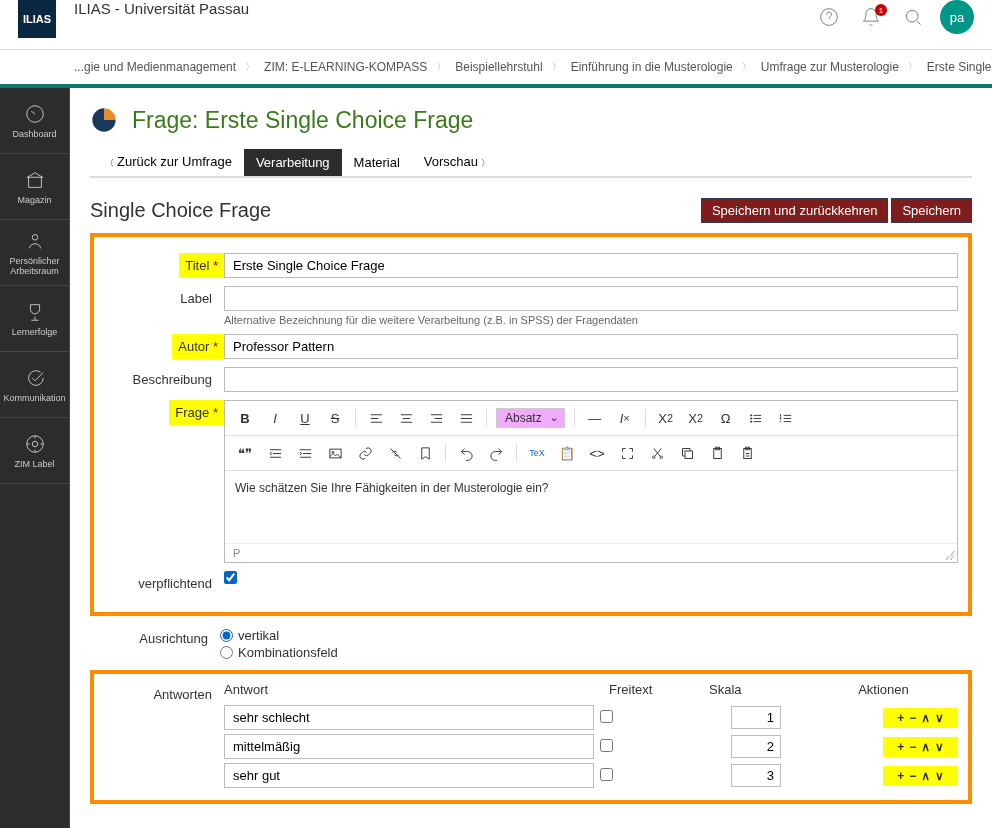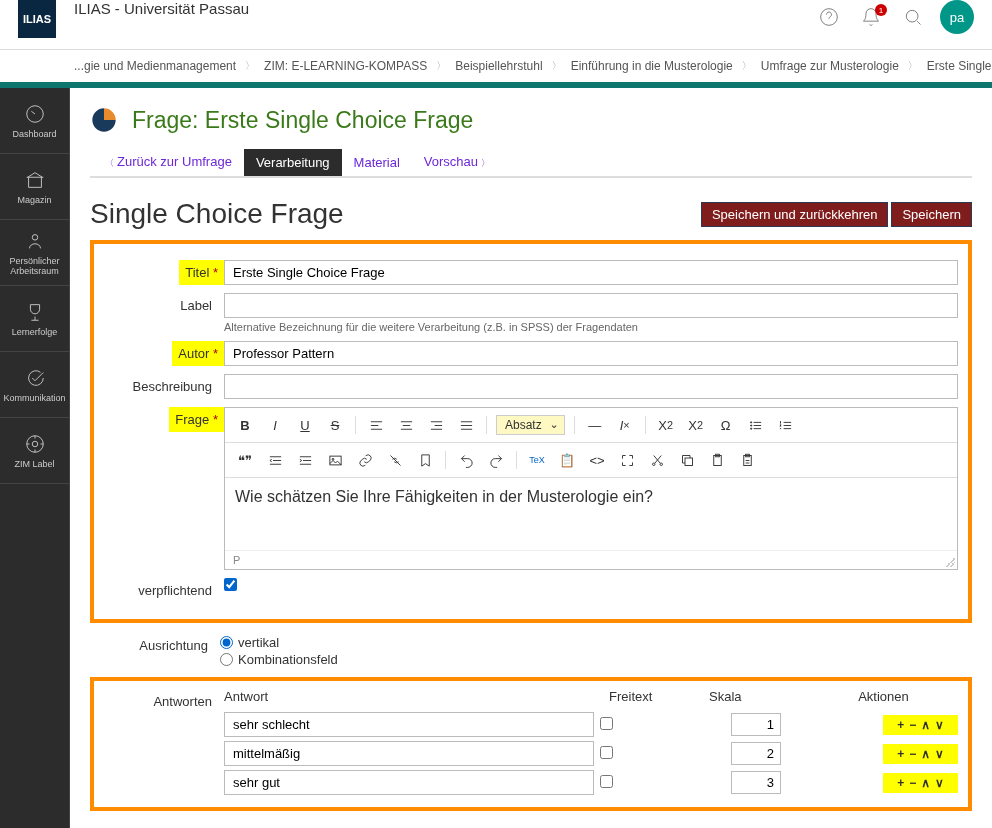--- a/index.html
+++ b/index.html
@@ -7,62 +7,62 @@
 
 .topbar { height: 50px; display: flex; align-items: flex-start; padding: 0 18px; border-bottom: 1px solid #ddd; }
 .logo-box { width: 38px; height: 38px; background: #0a2742; color: #fff; display: flex; align-items: center; justify-content: center; font-size: 11px; font-weight: bold; }
 .site-title { margin-left: 18px; font-size: 15px; color: #333; }
 .topbar-spacer { flex: 1; }
 .top-icon { width: 34px; height: 34px; display: flex; align-items: center; justify-content: center; color: #666; position: relative; margin: 0 4px; }
 .top-icon svg { width: 20px; height: 20px; stroke: currentColor; fill: none; }
 .badge { position: absolute; top: 4px; right: 1px; background: #c00; color: #fff; border-radius: 50%; width: 12px; height: 12px; font-size: 8px; display: flex; align-items: center; justify-content: center; }
 .avatar { width: 34px; height: 34px; border-radius: 50%; background: #009688; color: #fff; display: flex; align-items: center; justify-content: center; font-size: 13px; margin-left: 6px; }
 
-.breadcrumb-bar { height: 38px; display: flex; align-items: center; padding: 0 18px 0 74px; border-bottom: 6px solid #0f766e; font-size: 12px; color: #555; overflow: hidden; white-space: nowrap; }
+.breadcrumb-bar { height: 38px; display: flex; align-items: center; padding: 0 18px 0 74px; border-bottom: 4px solid #0f766e; font-size: 12px; color: #555; overflow: hidden; white-space: nowrap; }
 .breadcrumb-bar .crumb { color: #555; }
 .breadcrumb-bar .sep { margin: 0 9px; color: #999; font-size: 10px; }
 
 .layout { display: flex; }
 .sidebar { width: 70px; background: #2c2c2c; color: #ccc; min-height: 740px; border-right: 1px solid #444; }
 .side-item { height: 66px; display: flex; flex-direction: column; align-items: center; justify-content: center; border-bottom: 1px solid #444; font-size: 9px; text-align: center; padding: 0 2px; }
 .side-item svg { width: 22px; height: 22px; stroke: #ccc; fill: none; margin-bottom: 4px; }
 
 .main { flex: 1; padding: 18px 20px; }
 .page-header { display: flex; align-items: center; gap: 14px; margin-bottom: 14px; }
 .page-icon { width: 28px; height: 28px; }
 .page-title { font-size: 23px; font-weight: 300; color: #3b7a1a; }
 
 .tabs { display: flex; align-items: center; border-bottom: 2px solid #ddd; margin-bottom: 20px; }
-.tab-link { padding: 6px 12px; font-size: 13px; color: #6d28d9; }
+.tab-link { padding: 6px 12px; font-size: 13px; color: #000000; }
 .tab-link.active { background: #2c2c2c; color: #fff; }
 .tab-link .caret { font-size: 9px; margin: 0 3px; }
 
 .section-head { display: flex; align-items: center; margin-bottom: 10px; }
-.section-title { font-size: 28px; font-weight: 300; flex: 1; }
+.section-title { font-size: 20px; font-weight: 300; flex: 1; }
 .btn { background: #7f1d1d; color: #fff; border: 1px solid #2a3a52; padding: 4px 10px; font-size: 13px; margin-left: 3px; cursor: pointer; }
 
 .form-area { border: 4px solid #ff8c00; padding: 8px 10px; margin-bottom: 10px; }
 .form-row { display: flex; align-items: flex-start; margin: 8px 0; justify-content: space-between; }
 .form-label { width: 120px; text-align: right; padding: 5px 12px 5px 0; font-size: 13px; }
 .form-label.highlight { background: #ffff00; padding: 5px 6px; width: auto; margin-left: auto; }
 .form-label-wrap { width: 120px; display: flex; justify-content: flex-end; }
 .req { color: #a00; }
 .form-input-col { flex: 1; }
 input[type=text].fld { width: 100%; border: 1px solid #bbb; padding: 4px 8px; font-size: 13px; }
 .hint { font-size: 11px; color: #666; margin-top: 3px; }
 .radio-row { display: flex; align-items: center; gap: 5px; margin: 2px 0; font-size: 13px; }
 
 .editor-box { border: 1px solid #bbb; }
 .toolbar { border-bottom: 1px solid #ddd; padding: 4px 6px; display: flex; flex-wrap: wrap; gap: 2px; align-items: center; }
 .tb-btn { width: 28px; height: 26px; display: flex; align-items: center; justify-content: center; font-size: 13px; color: #333; border-radius: 3px; }
 .tb-btn svg { width: 15px; height: 15px; stroke: #333; fill: none; stroke-width: 1.5; }
-.tb-sel { border: 1px solid #ccc; padding: 2px 22px 2px 8px; font-size: 12px; background: #fef9c3; margin: 0 3px; position: relative; }
+.tb-sel { border: 1px solid #ccc; padding: 2px 22px 2px 8px; font-size: 12px; background: #f0abfc; margin: 0 3px; position: relative; }
 .tb-sel::after { content: "⌄"; position: absolute; right: 5px; font-size: 11px; }
 .tb-sep { width: 1px; height: 18px; background: #ddd; margin: 0 4px; }
-.editor-body { min-height: 72px; padding: 10px; font-size: 16px; }
+.editor-body { min-height: 72px; padding: 10px; font-size: 12px; }
 .editor-foot { border-top: 1px solid #eee; padding: 3px 8px; font-size: 11px; color: #888; position: relative; }
 .editor-foot::after { content: ""; position: absolute; right: 2px; bottom: 2px; width: 10px; height: 10px; background: linear-gradient(135deg, transparent 50%, #ccc 50%, #ccc 60%, transparent 60%, transparent 70%, #ccc 70%, #ccc 80%, transparent 80%); }
 
 .answers-box { border: 4px solid #ff8c00; padding: 8px 10px; }
 .answers-head { display: flex; font-size: 13px; padding-bottom: 4px; }
 .answers-head .col-a { width: 385px; }
 .answers-head .col-f { width: 100px; }
 .answers-head .col-s { width: 100px; }
 .answers-head .col-ak { flex: 1; text-align: center; }
 .answer-row { display: flex; align-items: center; margin: 4px 0; gap: 6px; }

